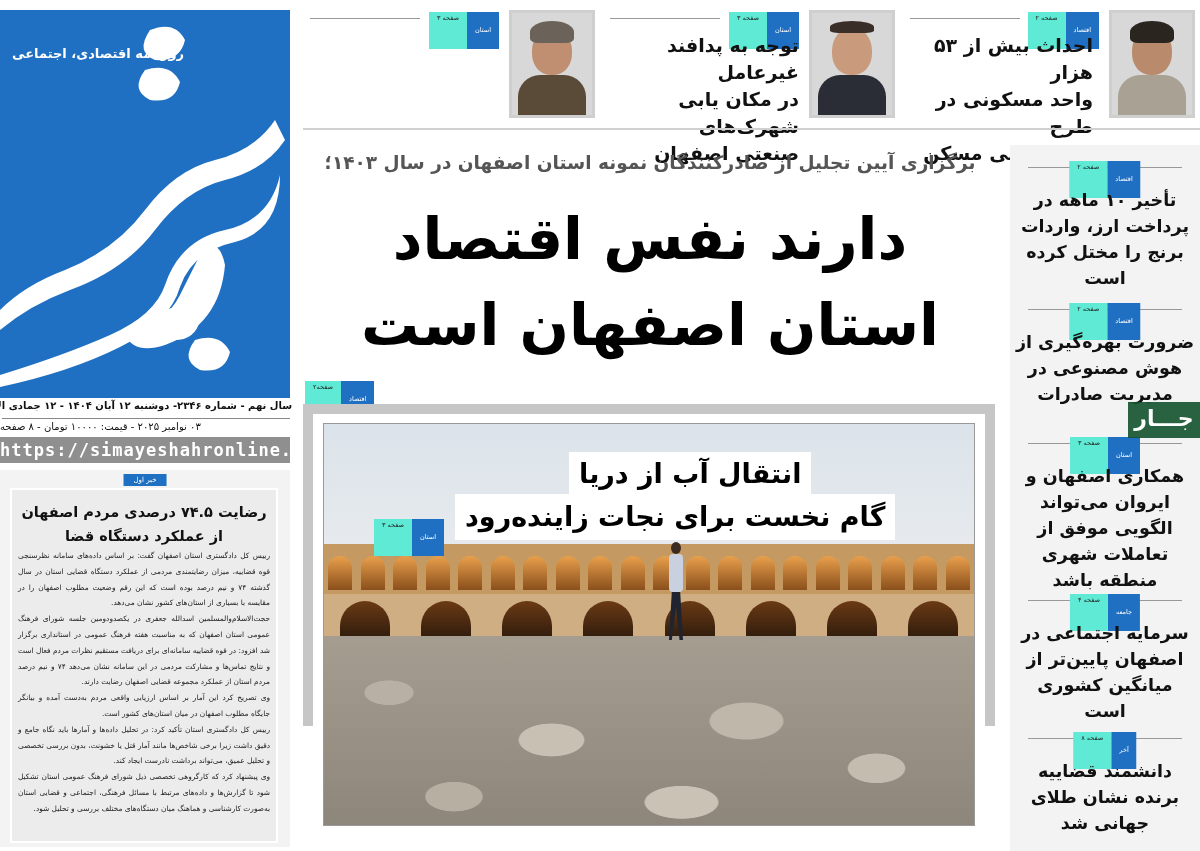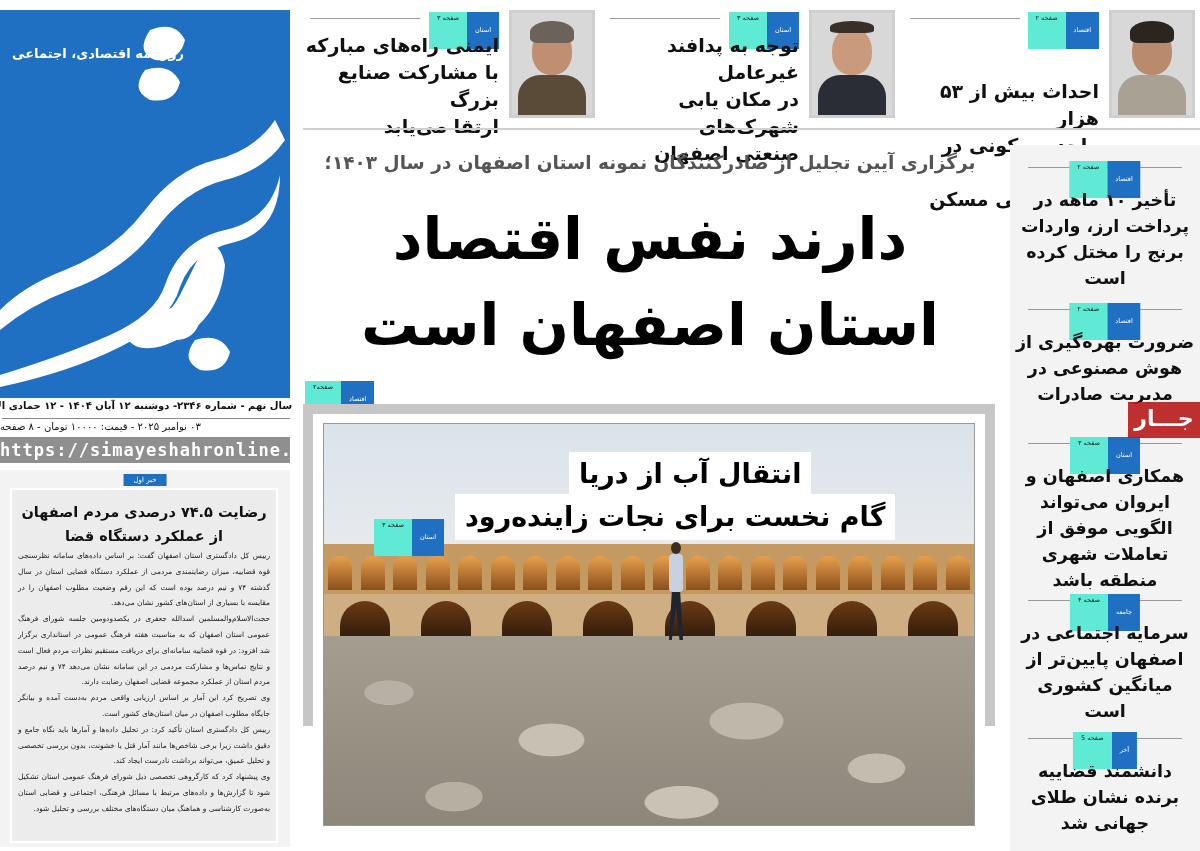--- a/index.html
+++ b/index.html
@@ -65,21 +65,21 @@
   .photo-title-1 { position: absolute; left: 245px; top: 28px; background: #fff; font-size: 27px; font-weight: 900; padding: 2px 10px; line-height: 40px; color: #000; }
   .photo-title-2 { position: absolute; left: 131px; top: 70px; background: #fff; font-size: 27px; font-weight: 900; padding: 2px 10px; line-height: 42px; color: #000; }
   .photo-tags { position: absolute; left: 50px; top: 95px; display: flex; direction: rtl; }
 
   
   .right-col { position: absolute; left: 1010px; top: 145px; width: 190px; height: 706px; background: #f3f3f3; }
   .rc-item { position: absolute; left: 0; width: 190px; }
   .rc-item .rule { position: absolute; left: 18px; right: 18px; top: 8px; height: 1px; background: #999; }
   .rc-item .tags { position: absolute; left: 50%; transform: translateX(-50%); top: 2px; display: flex; direction: rtl; }
   .rc-item .title { position: absolute; top: 28px; left: 4px; right: 4px; text-align: center; font-size: 17.5px; font-weight: bold; line-height: 26px; color: #111; }
-  .jaar-badge { position: absolute; left: 1128px; top: 402px; width: 72px; height: 36px; background: #b91c1c; color: #fff; font-size: 22px; font-weight: bold; text-align: center; line-height: 34px; opacity: 0.9; }
+  .jaar-badge { position: absolute; left: 1128px; top: 402px; width: 72px; height: 36px; background: #14532d; color: #fff; font-size: 22px; font-weight: bold; text-align: center; line-height: 34px; opacity: 0.9; }
 </style>
 </head>
 <body>
 
 <div class="masthead">
   <svg class="logo-glyph" viewBox="0 0 290 388">
     <path d="M150 20 q25 -10 35 10 q-5 22 -30 20 q-20 -8 -5 -30z M145 60 q25 -8 35 12 q-5 22 -30 18 q-20 -10 -5 -30z" fill="#fff"></path>
     <path d="M275 110 q-20 30 -60 40 q-40 10 -70 50 q-30 40 -80 60 q-40 15 -65 40 l0 20 q30 -25 70 -40 q55 -20 85 -60 q30 -40 70 -50 q40 -10 60 -40z" fill="#fff"></path>
     <path d="M280 165 q-10 45 -55 55 q-45 10 -60 55 q-10 30 -55 50 q-45 20 -110 40 l0 12 q70 -15 120 -40 q50 -25 60 -60 q12 -35 55 -45 q45 -12 45 -67z" fill="#fff"></path>
     <path d="M205 235 q15 -5 20 20 q-5 60 -60 80 q-30 10 -40 -10 q40 -10 55 -40 q15 -30 25 -50z" fill="#fff"></path>
@@ -110,21 +110,21 @@
   <div class="photo">
     <div class="head"></div>
       <div class="hair" style="background:#2b2520;"></div>
       <div class="body" style="background:#a9a294;"></div>
   </div>
   <div class="rule" style="left:5px; width:110px;"></div>
   <div class="tags" style="right:96px;">
     <span class="tag-blue">اقتصاد</span>
     <span class="tag-grey">صفحه ۲</span>
   </div>
-  <div class="title" style="right:96px;margin-top:46px;">
+  <div class="title" style="right:102px;">
     <div>احداث بیش از ۵۳ هزار</div>
     <div>واحد مسکونی در طرح</div>
     <div>نهضت ملی مسکن</div>
   </div>
 </div>
 
 <div class="teaser" style="left:605px; width:290px;">
   <div class="photo">
     <div class="head" style="background:#c99b7c;"></div>
       <div class="hair" style="background:#3a2f28; height:12px;"></div>
@@ -145,25 +145,20 @@
 <div class="teaser" style="left:305px; width:290px;">
   <div class="photo">
     <div class="head" style="background:#c08e70;"></div>
       <div class="hair" style="background:#6b625a;"></div>
       <div class="body" style="background:#5a4a38;"></div>
   </div>
   <div class="rule" style="left:5px; width:110px;"></div>
   <div class="tags" style="right:96px;">
     <span class="tag-blue">استان</span>
     <span class="tag-grey">صفحه ۳</span>
-  </div>
-  <div class="title" style="right:96px;">
-    <div>ایمنی راه‌های مبارکه</div>
-    <div>با مشارکت صنایع بزرگ</div>
-    <div>ارتقا می‌یابد</div>
   </div>
 </div>
 <div class="top-bottom-rule"></div>
 
 <div class="kicker">برگزاری آیین تجلیل از صادرکنندگان نمونه استان اصفهان در سال ۱۴۰۳؛</div>
 <div class="headline">
   <div>دارند نفس اقتصاد</div>
   <div>استان اصفهان است</div>
 </div>
 <div class="hl-tags">
@@ -254,18 +249,18 @@
     <div class="tags">
       <span class="tag-blue">جامعه</span>
       <span class="tag-grey">صفحه ۴</span>
     </div>
     <div class="title">سرمایه اجتماعی در اصفهان پایین‌تر از میانگین کشوری است</div>
   </div>
   <div class="rc-item" style="top:585px; height:120px;">
     <div class="rule"></div>
     <div class="tags">
       <span class="tag-blue">آخر</span>
-      <span class="tag-grey">صفحه 5</span>
+      <span class="tag-grey">صفحه ۸</span>
     </div>
     <div class="title">دانشمند قضاییه برنده نشان طلای جهانی شد</div>
   </div>
 </div>
 <div class="jaar-badge">جـــار</div>
 
 </body></html>

